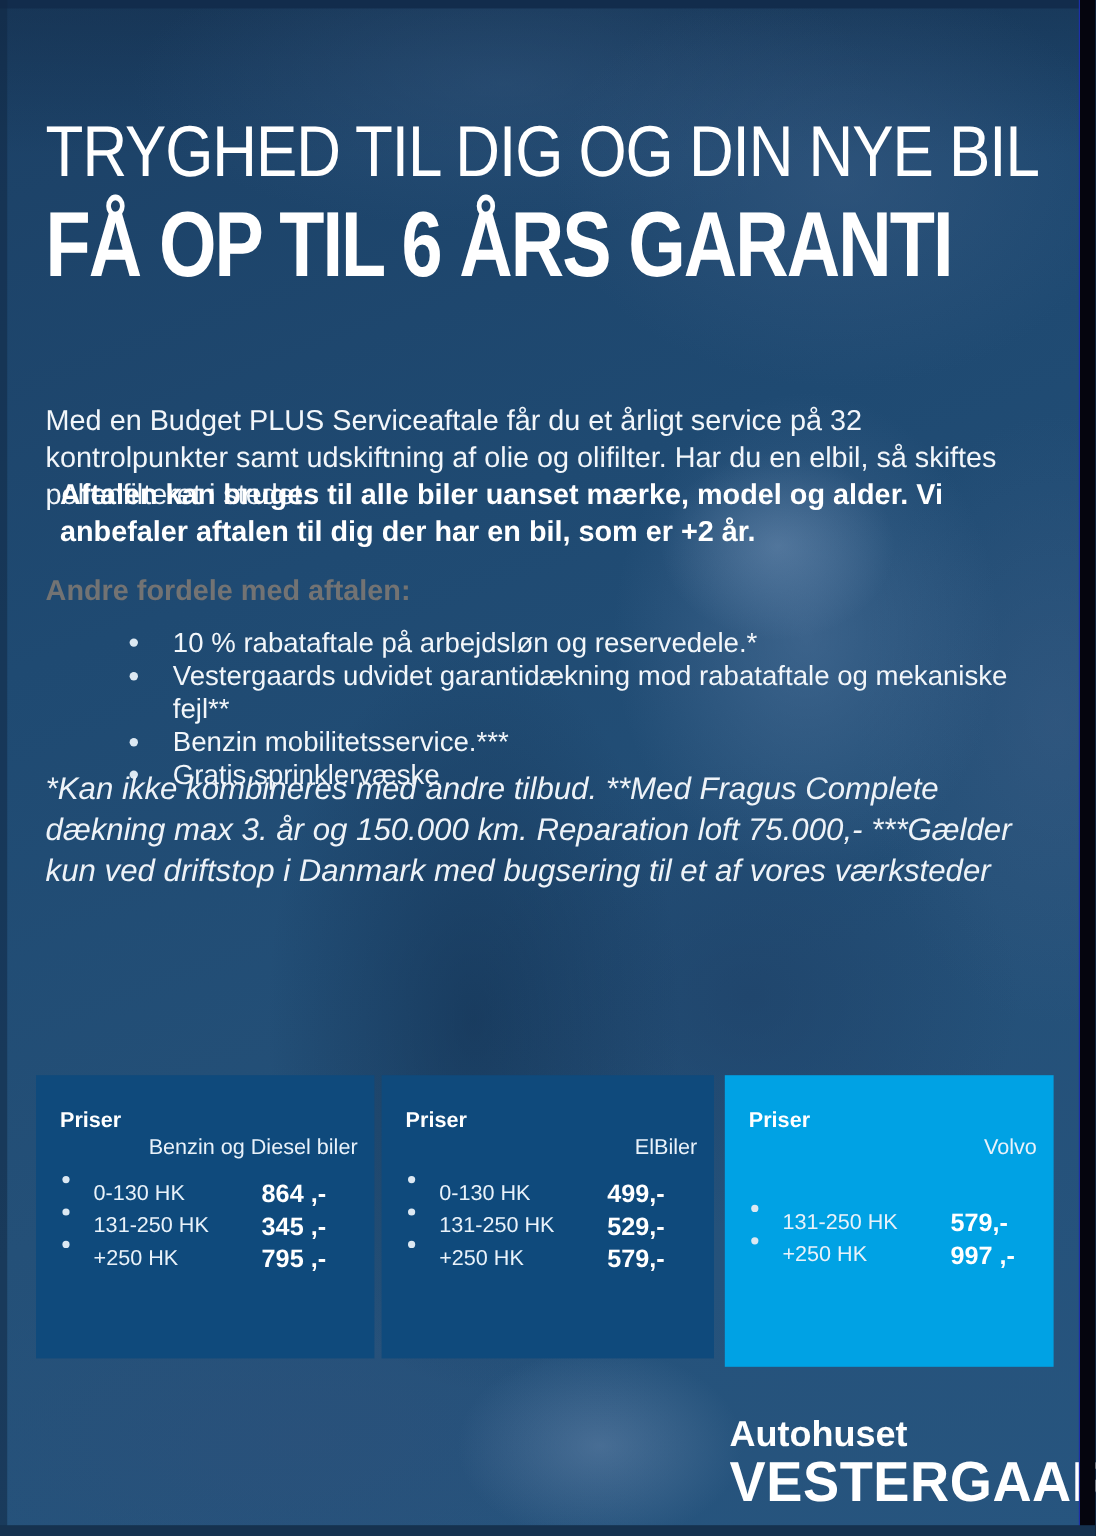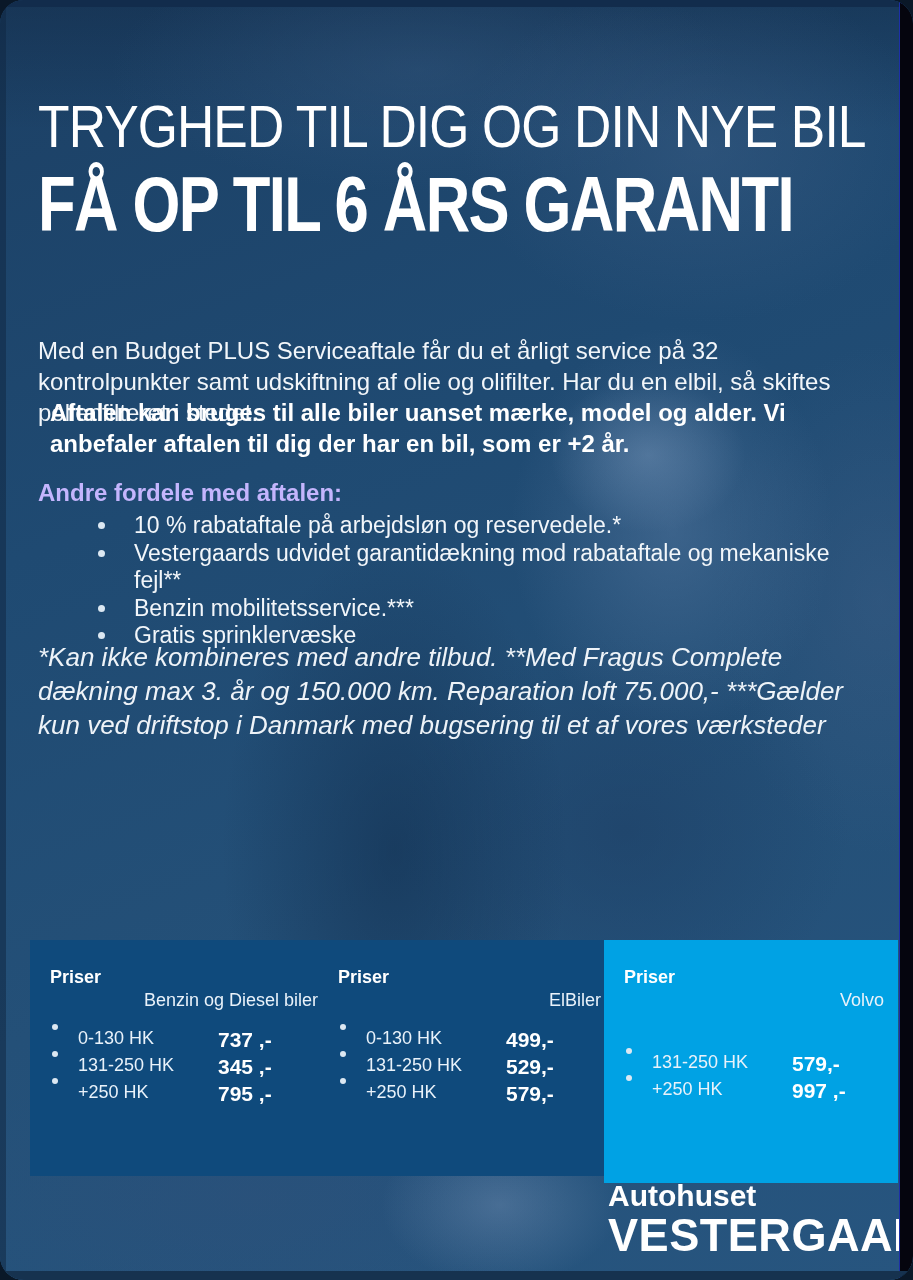--- a/index.html
+++ b/index.html
@@ -1,18 +1,18 @@
 <!DOCTYPE html>
 <html><head>
 <meta charset="utf-8">
 <style>
   html,body{margin:0;padding:0;background:#0a1828;}
   .page{
     position:relative;width:913px;height:1280px;overflow:hidden;
-    font-family:"Liberation Sans",sans-serif;color:#ffffff;border-radius:24px;
+    font-family:"Liberation Sans",sans-serif;color:#ffffff;
   }
   
   .bg{
     position:absolute;inset:0;z-index:0;background-color:#1f4a72;
     background-image:
       radial-gradient(ellipse 150px 120px at 648px 455px, rgba(130,160,195,0.40), transparent 65%),
       radial-gradient(ellipse 230px 290px at 672px 530px, rgba(92,126,166,0.45), transparent 70%),
       radial-gradient(ellipse 330px 240px at 700px 150px, rgba(62,96,136,0.45), transparent 72%),
       radial-gradient(ellipse 430px 170px at 420px 70px, rgba(56,92,132,0.40), transparent 72%),
       radial-gradient(ellipse 240px 430px at 395px 850px, rgba(16,44,76,0.55), transparent 72%),
@@ -38,28 +38,28 @@
   .title2{
     position:absolute;left:38px;top:160px;margin:0;z-index:5;
     font-size:77px;font-weight:800;letter-spacing:-2px;white-space:nowrap;
     transform:scaleX(0.80);transform-origin:left center;color:#ffffff;
   }
 
   
   .copy{position:absolute;left:38px;width:838px;margin:0;z-index:5;color:#f2f6fa;}
   .intro{top:335px;font-size:24px;line-height:31px;}
   .reco{top:397px;font-size:24px;line-height:31px;font-weight:700;color:#ffffff;margin-left:12px;}
-  .benefits-heading{top:478px;font-size:24px;line-height:30px;font-weight:700;color:#c4b5fd;}
-  .benefits{position:absolute;left:92px;top:506px;width:780px;margin:6px;padding:0;list-style:none;z-index:5;}
+  .benefits-heading{top:478px;font-size:24px;line-height:30px;font-weight:700;color:#737373;}
+  .benefits{position:absolute;left:92px;top:506px;width:780px;margin:16px;padding:0;list-style:none;z-index:5;}
   .benefits li{display:flex;align-items:baseline;font-size:23px;line-height:27.5px;color:#f2f6fa;}
   .benefits .dot{flex:0 0 auto;width:7px;height:7px;border-radius:50%;background:#dce8f2;margin-right:29px;position:relative;top:-4px;}
   .disclaimer{top:640px;font-size:26px;line-height:34px;font-style:italic;color:#eef3f8;}
 
   
-  .card{position:absolute;top:940px;height:236px;background:#0f4a7c;z-index:5;padding-left:20px;}
+  .card{position:absolute;top:896px;height:236px;background:#0f4a7c;z-index:5;}
   .card-1{left:30px;width:282px;}
   .card-2{left:318px;width:277px;}
   .card-3{left:604px;width:274px;height:243px;background:#00a2e4;}
   .card-head{position:absolute;left:20px;top:26px;right:14px;}
   .card-title{font-size:18px;font-weight:700;line-height:23px;color:#ffffff;}
   .card-sub{font-size:18px;font-weight:400;line-height:23px;color:#e9f2fa;text-align:right;}
   .card-list{position:absolute;left:0;right:0;top:88px;}
   .card-3 .card-list{top:112px;}
   .card-row{display:flex;align-items:flex-start;height:27px;font-size:18px;color:#e9f2fa;}
   .card-row .dot{flex:0 0 auto;width:6px;height:6px;border-radius:50%;background:#dce8f2;margin-left:22px;margin-right:20px;position:relative;top:-4px;}
@@ -112,21 +112,21 @@
 
   <div class="card card-1">
     <div class="card-head">
       <div class="card-title">Priser</div>
       <div class="card-sub">Benzin og Diesel biler</div>
     </div>
     <div class="card-list">
       <div class="card-row">
         <span class="dot"></span>
         <span class="hk">0-130 HK</span>
-        <span class="price">737 ,-</span>
+        <span class="price">864 ,-</span>
       </div>
       <div class="card-row">
         <span class="dot"></span>
         <span class="hk">131-250 HK</span>
         <span class="price">345 ,-</span>
       </div>
       <div class="card-row">
         <span class="dot"></span>
         <span class="hk">+250 HK</span>
         <span class="price">795 ,-</span>

